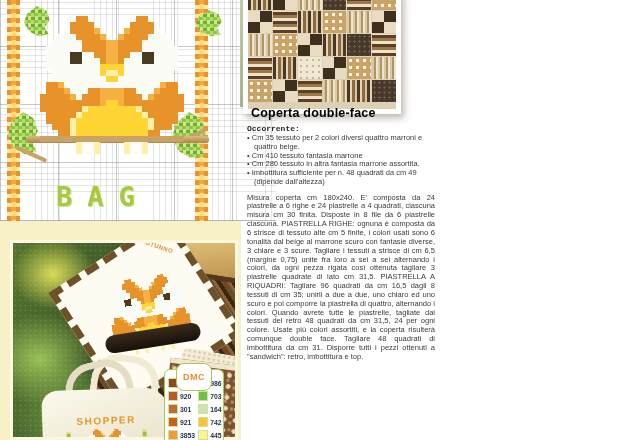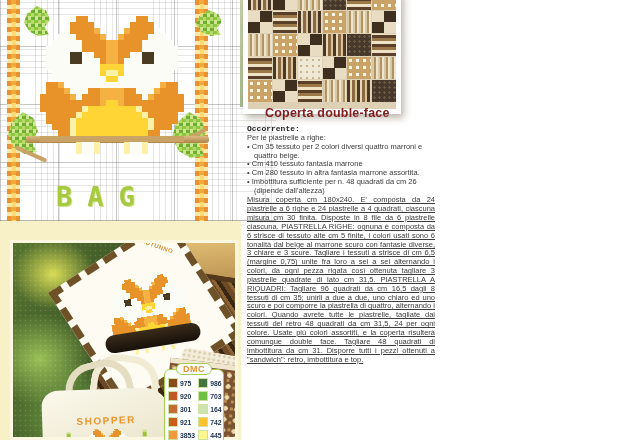--- a/index.html
+++ b/index.html
@@ -42,26 +42,26 @@
   .qC{background:conic-gradient(#3f2f1f 0 90deg,#e8dcc2 90deg 180deg,#3f2f1f 180deg 270deg,#e8dcc2 270deg);}
   .qD{background-color:#c9a368;background-image:radial-gradient(#fdf6e4 1.5px,transparent 2px);background-size:7px 7px;}
   .qE{background-color:#efe8d4;background-image:radial-gradient(#c9b68e 1px,transparent 1.4px);background-size:6px 6px;}
   .qF{background-color:#46382a;background-image:radial-gradient(#6a5840 1px,transparent 1.4px);background-size:5px 5px;}
   .qG{background:repeating-linear-gradient(90deg,#d8c8a4 0 2px,#b09468 2px 4px,#efe4cc 4px 6px);}
   #sage-strip{position:absolute;left:240px;top:0;width:7px;height:107px;
     background:linear-gradient(#c6d2ac,#a7b88b);}
 
   
   #article{position:absolute;left:247px;top:106px;width:188px;color:#3b3b3b;}
-  #article-title{font-size:12.5px;color:#7f1d1d;font-weight:bold;margin:0 0 4px 18px;letter-spacing:.2px;}
+  #article-title{font-size:12.5px;color:#000000;font-weight:bold;margin:0 0 4px 4px;letter-spacing:.2px;}
   .sec-label{font-size:8px;font-weight:bold;color:#1f1f1f;margin:2px 0 1px 0;font-family:Liberation Mono, monospace;}
   .occ-line{font-size:7.5px;line-height:1.17;}
   .occ-line.b{padding-left:7px;text-indent:-7px;}
   .occ-line.ind{padding-left:7px;}
-  #esecuzione-text{font-size:7.5px;line-height:1.18;text-align:justify;margin-top:1px;text-decoration:underline;}
+  #esecuzione-text{font-size:7.5px;line-height:1.18;text-align:justify;margin-top:7px;}
 
   
   #garden-photo{position:absolute;left:10px;top:240px;width:228px;height:200px;border:3px solid #fbf7e0;
     box-sizing:border-box;overflow:hidden;
     background:
       radial-gradient(60px 50px at 18% 16%, rgba(224,226,88,.95), rgba(224,226,88,0) 70%),
       radial-gradient(74px 64px at 12% 60%, rgba(158,198,90,.95), rgba(158,198,90,0) 72%),
       radial-gradient(95px 75px at 28% 90%, rgba(122,172,72,.85), transparent 75%),
       radial-gradient(85px 60px at 90% 10%, rgba(182,152,82,.9), transparent 70%),
       linear-gradient(115deg,#55742f 0%,#3c5526 45%,#2b401f 100%);}
@@ -95,21 +95,21 @@
   #bag-word{text-align:center;margin-top:26px;color:#e8962e;font-weight:bold;font-size:10px;letter-spacing:1.5px;}
   #bag-owl{display:block;width:48px;margin:3px auto 0 auto;text-align:center;}
   .bag-border{position:absolute;top:42px;width:4px;height:46px;
     background:repeating-linear-gradient(0deg,#9cc23a 0 4px,#c9e084 4px 8px);}
   #bag-border-left{left:24px;} #bag-border-right{right:24px;}
 
   
   #dmc-legend{position:absolute;left:164px;top:369px;width:60px;background:#ffffff;
     border:1.5px solid #a5cc52;border-radius:6px;padding:8px 3px 4px 3px;box-sizing:border-box;z-index:6;}
   #dmc-tab{position:absolute;top:-7px;left:50%;transform:translateX(-50%);background:#ffffff;
-    border:1.5px solid #a5cc52;border-radius:8px;padding:0 6px;font-size:9px;font-weight:bold;
+    border:1.5px solid #a5cc52;border-radius:8px;padding:8px 6px;font-size:9px;font-weight:bold;
     color:#e8912c;letter-spacing:.5px;}
   #dmc-grid{display:grid;grid-template-columns:1fr 1fr;gap:3px 3px;}
   .dmc-entry{display:flex;align-items:center;gap:2px;}
   .dmc-swatch{width:8px;height:8px;border:1px solid #cde1a0;flex:0 0 auto;}
   .dmc-code{font-size:6.8px;font-weight:bold;color:#1c2e4a;}
 </style>
 </head>
 <body>
 
 <div id="left-page">
@@ -1462,25 +1462,24 @@
       <div class="qb qG"></div>
       <div class="qb qA"></div>
       <div class="qb qF"></div>
     </div>
 </div>
 
 <div id="article">
   <h1 id="article-title">Coperta double-face</h1>
   <div class="sec-label">Occorrente:</div>
   <div>
-      <div class="occ-line">Per le piastrelle a righe:</div>
       <div class="occ-line b">• Cm 35 tessuto per 2 colori diversi quattro marroni e quattro beige.</div>
       <div class="occ-line b">• Cm 410 tessuto fantasia marrone</div>
       <div class="occ-line b">• Cm 280 tessuto in altra fantasia marrone assortita.</div>
-      <div class="occ-line b">• Imbottitura sufficiente per n. 48 quadrati da cm 26 (dipende dall'altezza)</div>
+      <div class="occ-line b">• Imbottitura sufficiente per n. 48 quadrati da cm 49 (dipende dall'altezza)</div>
     </div>
   <div id="esecuzione-text">Misura coperta cm 180x240. E' composta da 24 piastrelle a 6 righe e 24 piastrelle a 4 quadrati, ciascuna misura cm 30 finita. Disposte in 8 file da 6 piastrelle ciascuna. PIASTRELLA RIGHE: ognuna è composta da 6 strisce di tessuto alte cm 5 finite, i colori usati sono 6 tonalità dal beige al marrone scuro con fantasie diverse, 3 chiare e 3 scure. Tagliare i tessuti a strisce di cm 6,5 (margine 0,75) unite fra loro a sei a sei alternando i colori, da ogni pezza rigata così ottenuta tagliare 3 piastrelle quadrate di lato cm 31,5. PIASTRELLA A RIQUADRI: Tagliare 96 quadrati da cm 16,5 dagli 8 tessuti di cm 35; unirli a due a due, uno chiaro ed uno scuro e poi comporre la piastrella di quattro, alternando i colori. Quando avrete tutte le piastrelle, tagliate dai tessuti del retro 48 quadrati da cm 31,5, 24 per ogni colore. Usate più colori assortiti, e la coperta risulterà comunque double face. Tagliare 48 quadrati di imbottitura da cm 31. Disporre tutti i pezzi ottenuti a "sandwich": retro, imbottitura e top.</div>
 </div>
 
 <div id="dmc-legend">
   <div id="dmc-tab">DMC</div>
   <div id="dmc-grid">
       <div class="dmc-entry">
         <span class="dmc-swatch" style="background: rgb(138, 74, 28);"></span>
         <span class="dmc-code">975</span>

